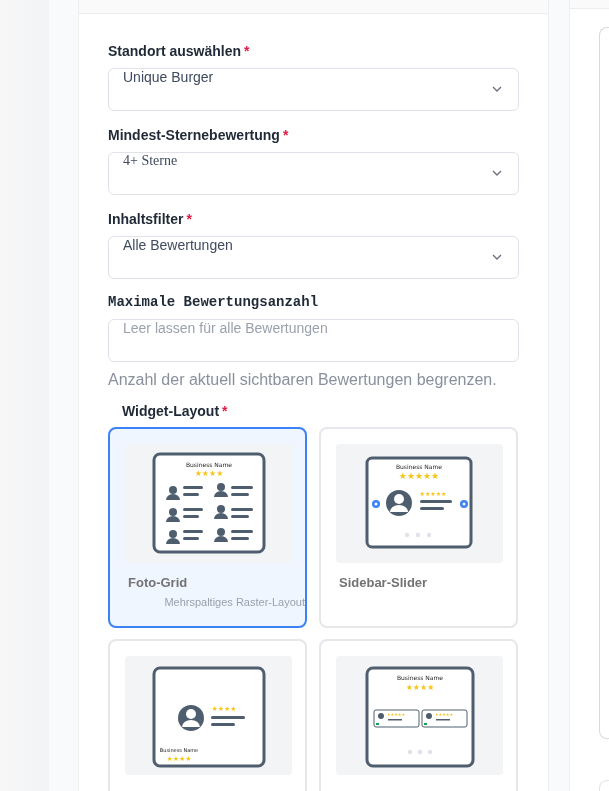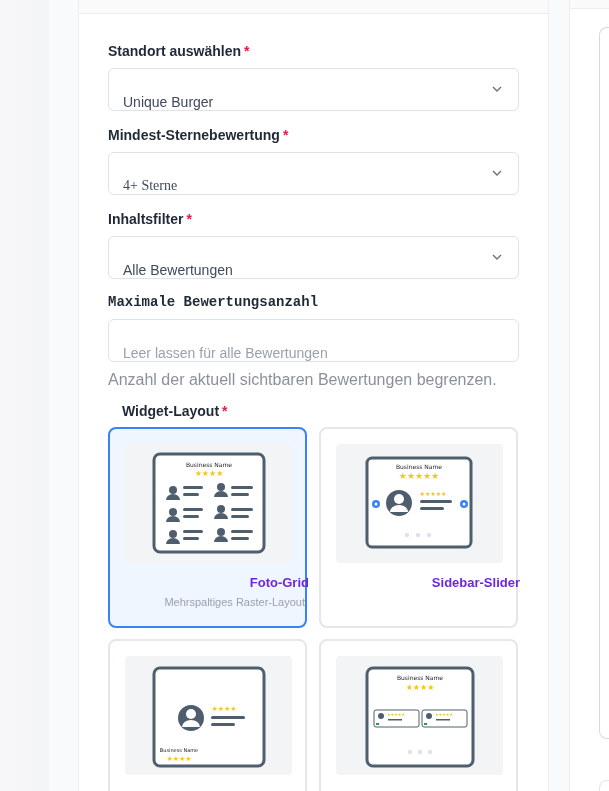--- a/index.html
+++ b/index.html
@@ -45,21 +45,21 @@
   }
 
   .field-label {
     position: absolute; left: 108px;
     font-size: 14px; color: #1f2937; font-weight: 600;
   }
   .req { color: #e11d48; margin-left: 3px; }
   .select-box, .text-input {
     position: absolute; left: 108px; width: 411px; height: 43px;
     border: 1px solid #dfe2e8; border-radius: 6px; background: #fff;
-    display: flex; align-items: flex-end; padding-left: 14px;
+    display: flex; align-items: flex-start; padding-left: 14px;
     font-size: 14px; color: #3f4a5e;
   }
   .select-box .value { font-weight: 500; }
   .chevron {
     position: absolute; right: 16px; top: 15px; width: 10px; height: 10px;
   }
   .text-input { color: #9aa1ad; }
   .help-text {
     position: absolute; left: 108px; top: 371px;
     font-size: 16px; color: #8a919c;
@@ -68,22 +68,22 @@
   .layout-card {
     position: absolute; width: 199px; height: 201px;
     border: 2px solid #e5e7eb; border-radius: 8px; background: #fff;
   }
   .layout-card.selected { border-color: #3b82f6; background: #eff6ff; }
   .card-preview {
     position: absolute; left: 15px; top: 15px; width: 167px; height: 119px;
     background: #f3f4f6; border-radius: 4px;
   }
   .card-title {
-    position: absolute; left: 4px; width: 100%; top: 146px; text-align: right;
-    font-size: 13px; font-weight: 600; color: #6d28d9;
+    position: absolute; left: 18px; width: 100%; top: 146px; text-align: left;
+    font-size: 13px; font-weight: 600; color: #737373;
   }
   .card-sub {
     position: absolute; left: 0; width: 100%; top: 167px; text-align: right;
     font-size: 11px; color: #9aa1ad;
   }
   .preview-svg { position: absolute; left: 0; top: 0; }
 </style>
 </head>
 <body>
 

